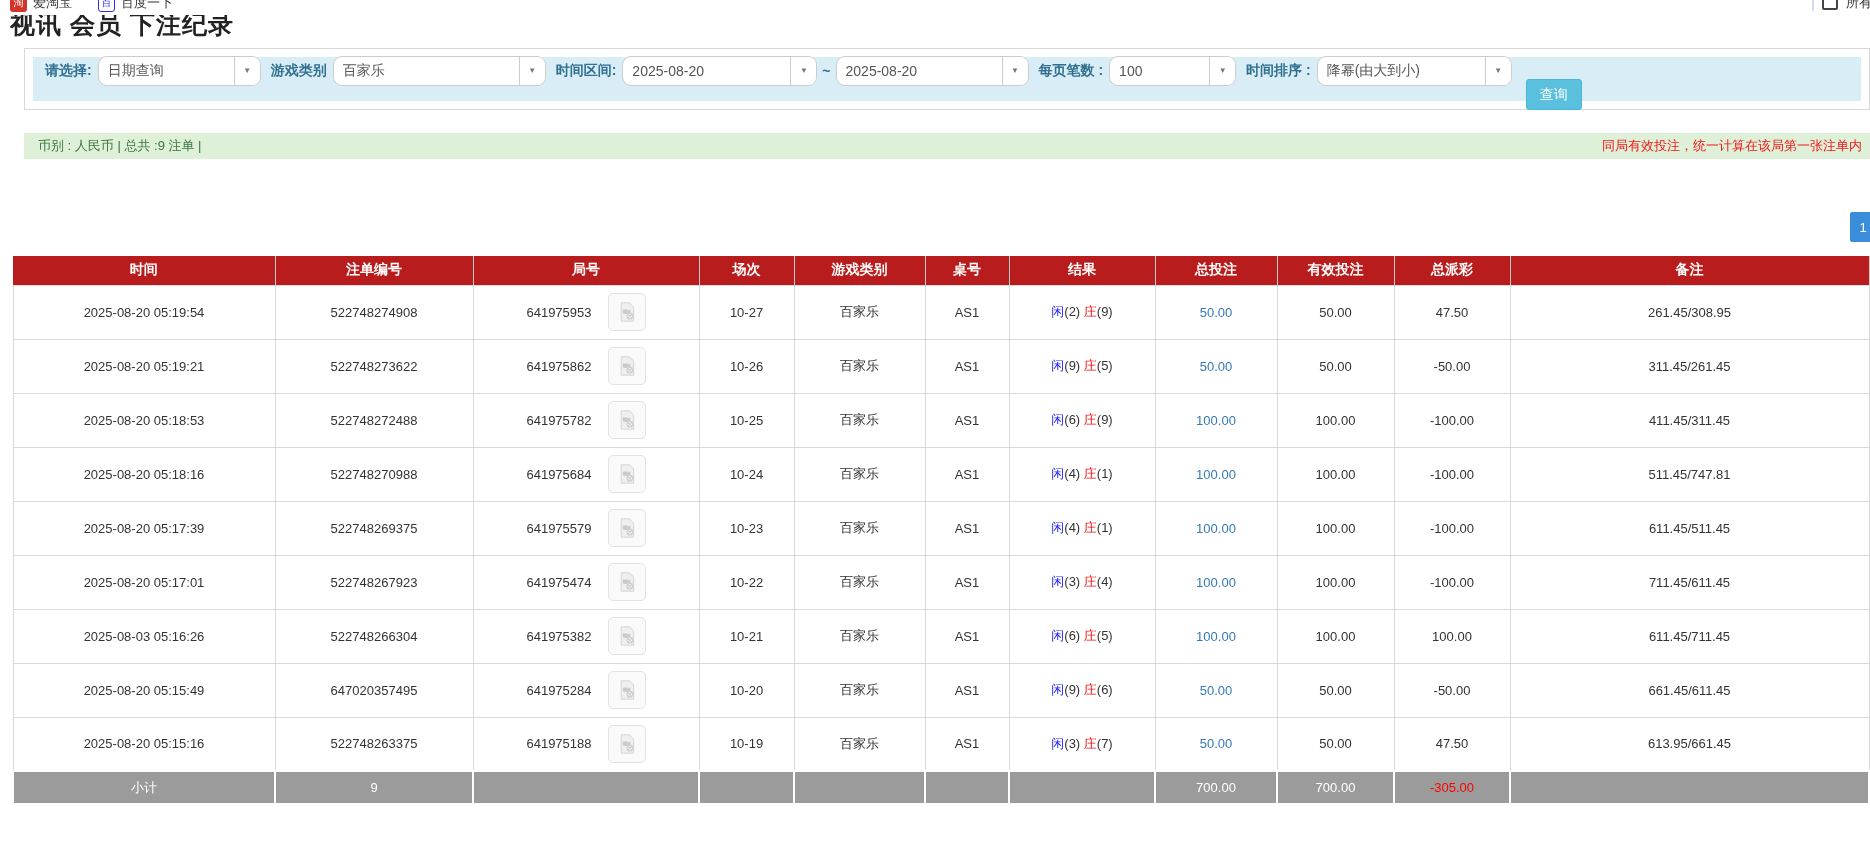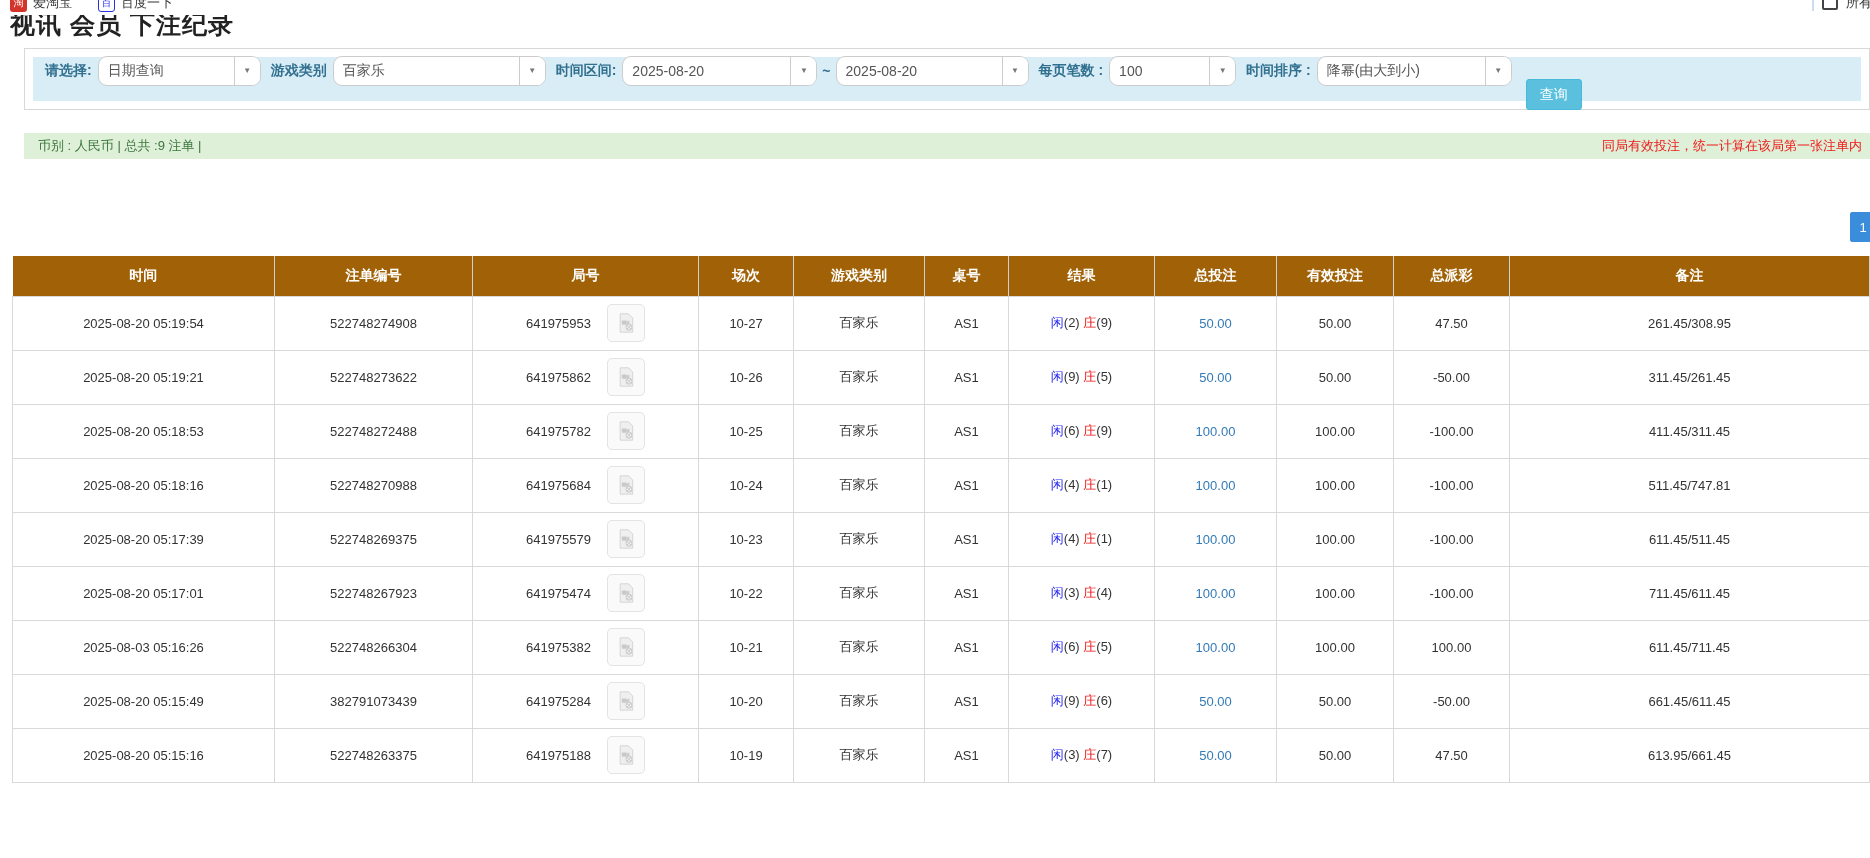--- a/index.html
+++ b/index.html
@@ -41,21 +41,21 @@
     display:flex; align-items:center; justify-content:space-between; padding:0 8px 0 14px; }
   .sum-left { font-size:13px; color:#3c763d; }
   .sum-right { font-size:13px; color:#f01818; }
 
   
   .page-btn { position:absolute; top:212px; left:1850px; width:26px; height:30px; background:#3a8ddb;
     border:1px solid #3a8ddb; color:#fff; font-size:13px; display:flex; align-items:center; justify-content:center; border-radius:2px; }
 
   
   table.rec { position:absolute; top:256px; left:12px; width:1858px; border-collapse:collapse; table-layout:fixed; }
-  table.rec th { background:#a16207; color:#fff; font-size:14px; font-weight:700; height:40px;
+  table.rec th { background:#b91c1c; color:#fff; font-size:14px; font-weight:700; height:29px;
     border-right:1px solid #cfcfcf; text-align:center; }
   table.rec td { height:54px; font-size:13px; color:#333; text-align:center;
     border:1px solid #d9d9d9; background:#fff; vertical-align:middle; }
   .round-cell { display:flex; align-items:center; justify-content:center; gap:16px; }
   .video-btn { width:38px; height:38px; background:#fafafa; border:1px solid #e3e3e3; border-radius:5px;
     display:flex; align-items:center; justify-content:center; cursor:pointer; }
   .res-p { color:#2222ee; }
   .res-b { color:#ee1111; }
   a.amt { color:#337ab7; text-decoration:none; cursor:pointer; }
   .neg { color:#f00; }
@@ -363,21 +363,21 @@
       <td>百家乐</td>
       <td>AS1</td>
       <td><span class="res-p">闲</span><span>(6)</span> <span class="res-b">庄</span><span>(5)</span></td>
       <td><a class="amt">100.00</a></td>
       <td>100.00</td>
       <td>100.00</td>
       <td>611.45/711.45</td>
     </tr>
     <tr>
       <td>2025-08-20 05:15:49</td>
-      <td>382791073439</td>
+      <td>647020357495</td>
       <td>
           <div class="round-cell">
             <span>641975284</span>
             <span class="video-btn">
               <svg width="20" height="20" viewBox="0 0 24 24">
                 <path d="M5 1h10l5 5v17H5z" fill="#efefef" stroke="#cfcfcf"></path>
                 <rect x="7" y="9" width="6" height="5" rx="1" fill="#c9c9c9"></rect>
                 <path d="M13 10.5l3-1.5v5l-3-1.5z" fill="#c9c9c9"></path>
                 <circle cx="15.5" cy="17" r="4" fill="#cdcdcd"></circle>
                 <circle cx="15.5" cy="15" r="0.9" fill="#fff"></circle>
@@ -420,14 +420,27 @@
       <td>10-19</td>
       <td>百家乐</td>
       <td>AS1</td>
       <td><span class="res-p">闲</span><span>(3)</span> <span class="res-b">庄</span><span>(7)</span></td>
       <td><a class="amt">50.00</a></td>
       <td>50.00</td>
       <td>47.50</td>
       <td>613.95/661.45</td>
     </tr>
 
+    <tr class="sumrow">
+      <td>小计</td>
+      <td>9</td>
+      <td></td>
+      <td></td>
+      <td></td>
+      <td></td>
+      <td></td>
+      <td>700.00</td>
+      <td>700.00</td>
+      <td class="neg">-305.00</td>
+      <td></td>
+    </tr>
   </tbody>
 </table>
 
 </body></html>

